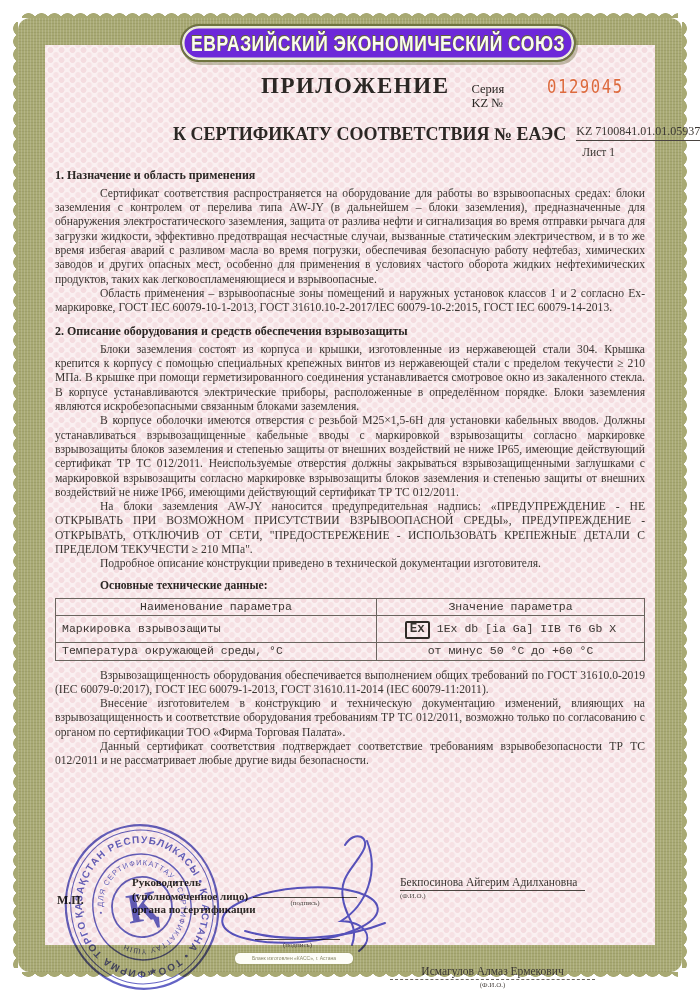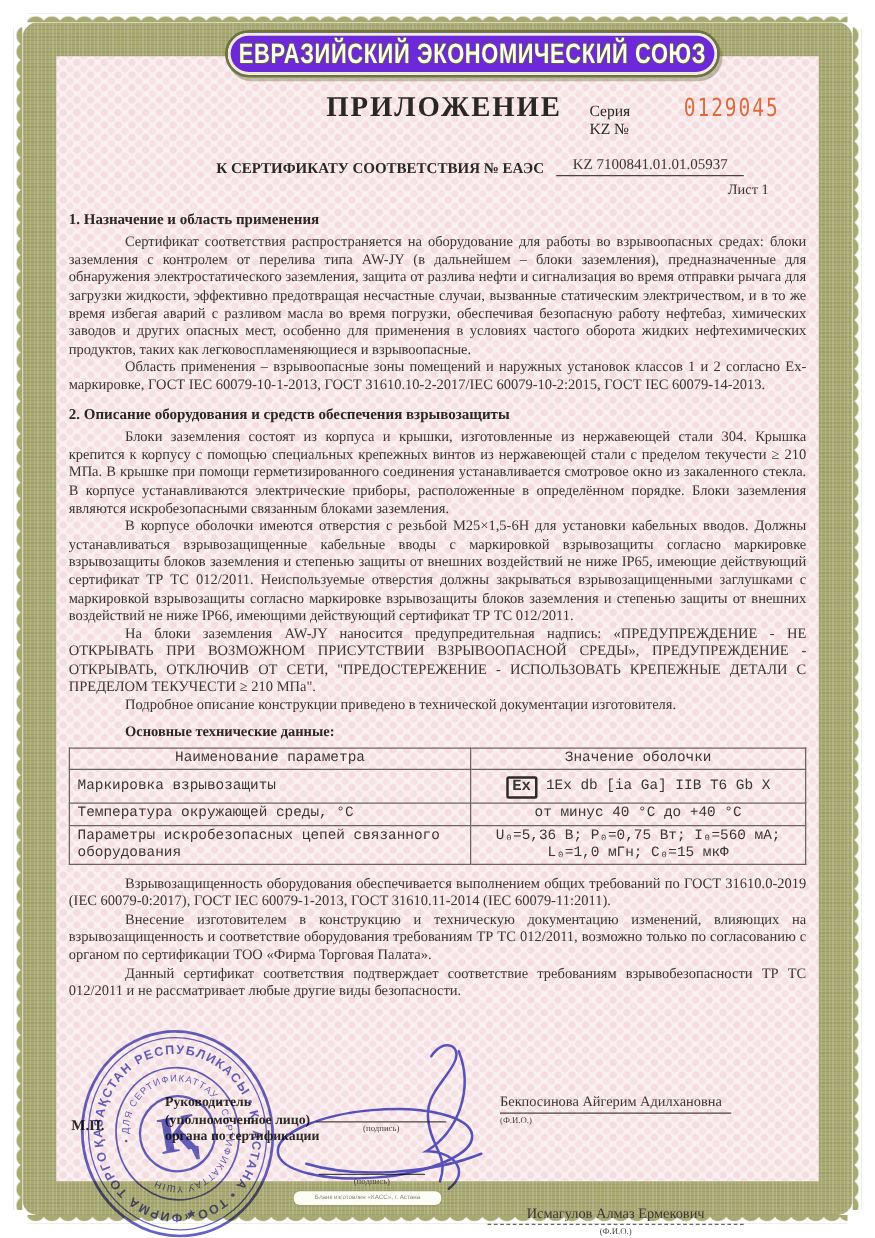--- a/index.html
+++ b/index.html
@@ -36,21 +36,21 @@
     text-shadow:0.5px 0.5px 0 #5f6336, -0.5px -0.5px 0 #5f6336;}
   
   .content{position:absolute;inset:45px;padding:28px 10px 0;box-sizing:border-box;
     font-size:11.6px;line-height:14.3px;z-index:2;}
   .title-row{display:flex;align-items:baseline;margin-bottom:9px;}
   .doc-title{margin:0 0 16px 206px;font-size:23px;line-height:26px;font-weight:bold;letter-spacing:1.5px;color:#2b2724;}
   .series-label{margin-left:22px;font-size:12.5px;color:#2b2724;}
   .series-number{margin-left:24px;font-family:"DejaVu Sans Mono",monospace;font-size:20px;
     letter-spacing:2px;color:#dd6a3d;transform:scaleX(.78);transform-origin:left bottom;display:inline-block;}
   .cert-row{display:flex;align-items:flex-end;margin-bottom:4px;}
-  .cert-label{margin-left:118px;font-weight:bold;font-size:12px;color:#2b2724;white-space:nowrap;}
+  .cert-label{margin-left:118px;font-weight:bold;font-size:18px;color:#2b2724;white-space:nowrap;}
   .cert-numwrap{margin-left:10px;width:150px;border-bottom:1px solid #4a4440;text-align:center;
     font-size:12px;padding-bottom:2px;white-space:nowrap;}
   .sheet{text-align:right;padding-right:30px;font-size:11.5px;margin-bottom:8px;}
   .sec-h{margin:0 0 5px;font-size:12px;font-weight:bold;color:#2b2724;}
   .sec-h2{margin:8px 0 5px;}
   .para{margin:0;text-align:justify;text-indent:45px;}
   .table-caption{margin:7px 0 5px;font-weight:bold;text-indent:45px;color:#2b2724;}
   table.tech{width:100%;border-collapse:collapse;margin:0 0 8px;font-size:11.5px;font-family:Liberation Mono, monospace;}
   table.tech td{border:1px solid #6b655f;padding:1px 6px;vertical-align:middle;}
   td.th{text-align:center;}
@@ -132,41 +132,34 @@
     <p class="table-caption">Основные технические данные:</p>
 
     <table class="tech">
       <colgroup>
           <col style="width:54.5%">
           <col>
         </colgroup>
       <tbody>
         <tr>
           <td class="th">Наименование параметра</td>
-          <td class="th">Значение оболочки</td>
+          <td class="th">Значение параметра</td>
         </tr>
         <tr>
           <td>Маркировка взрывозащиты</td>
           <td class="val">
             <span class="val-flex">
               <span class="ex-badge">Ex</span>
               <span>1Ex db [ia Ga] IIB T6 Gb X</span>
             </span>
           </td>
         </tr>
         <tr>
           <td>Температура окружающей среды, °С</td>
-          <td class="val">от минус 40 °С до +40 °С</td>
-        </tr>
-        <tr>
-          <td>Параметры искробезопасных цепей связанного оборудования</td>
-          <td class="val two-line">
-            <div>U₀=5,36 В; P₀=0,75 Вт; I₀=560 мА;</div>
-            <div>L₀=1,0 мГн; C₀=15 мкФ</div>
-          </td>
+          <td class="val">от минус 50 °С до +60 °С</td>
         </tr>
       </tbody>
     </table>
 
     <p class="para">Взрывозащищенность оборудования обеспечивается выполнением общих требований по ГОСТ 31610.0-2019 (IEC 60079-0:2017), ГОСТ IEC 60079-1-2013, ГОСТ 31610.11-2014 (IEC 60079-11:2011).</p>
     <p class="para">Внесение изготовителем в конструкцию и техническую документацию изменений, влияющих на взрывозащищенность и соответствие оборудования требованиям ТР ТС 012/2011, возможно только по согласованию с органом по сертификации ТОО «Фирма Торговая Палата».</p>
     <p class="para">Данный сертификат соответствия подтверждает соответствие требованиям взрывобезопасности ТР ТС 012/2011 и не рассматривает любые другие виды безопасности.</p>
   </div>
 
   <div class="sig-area">

